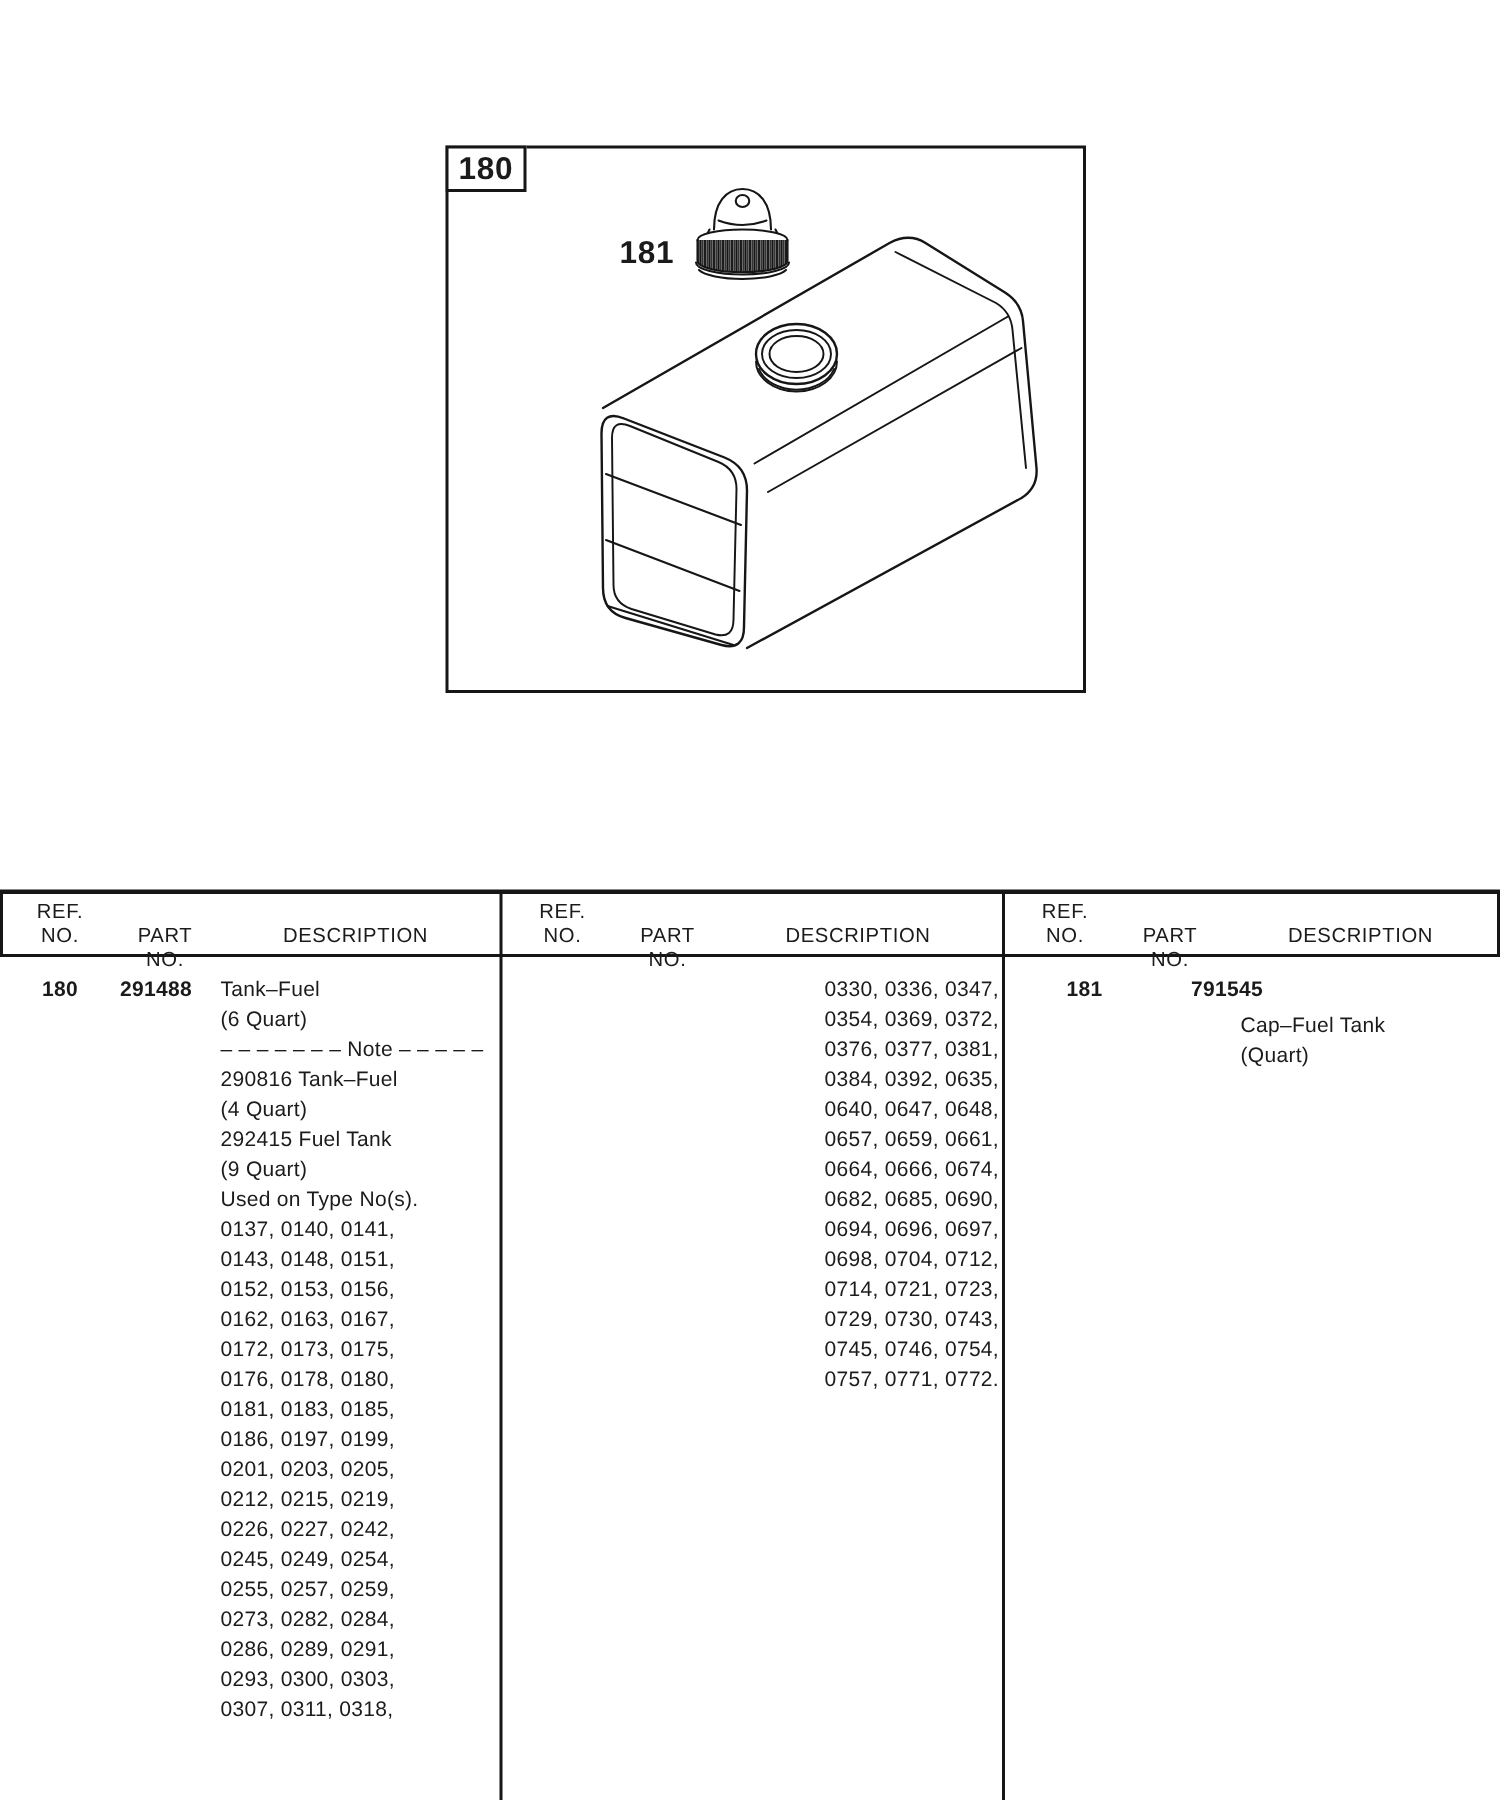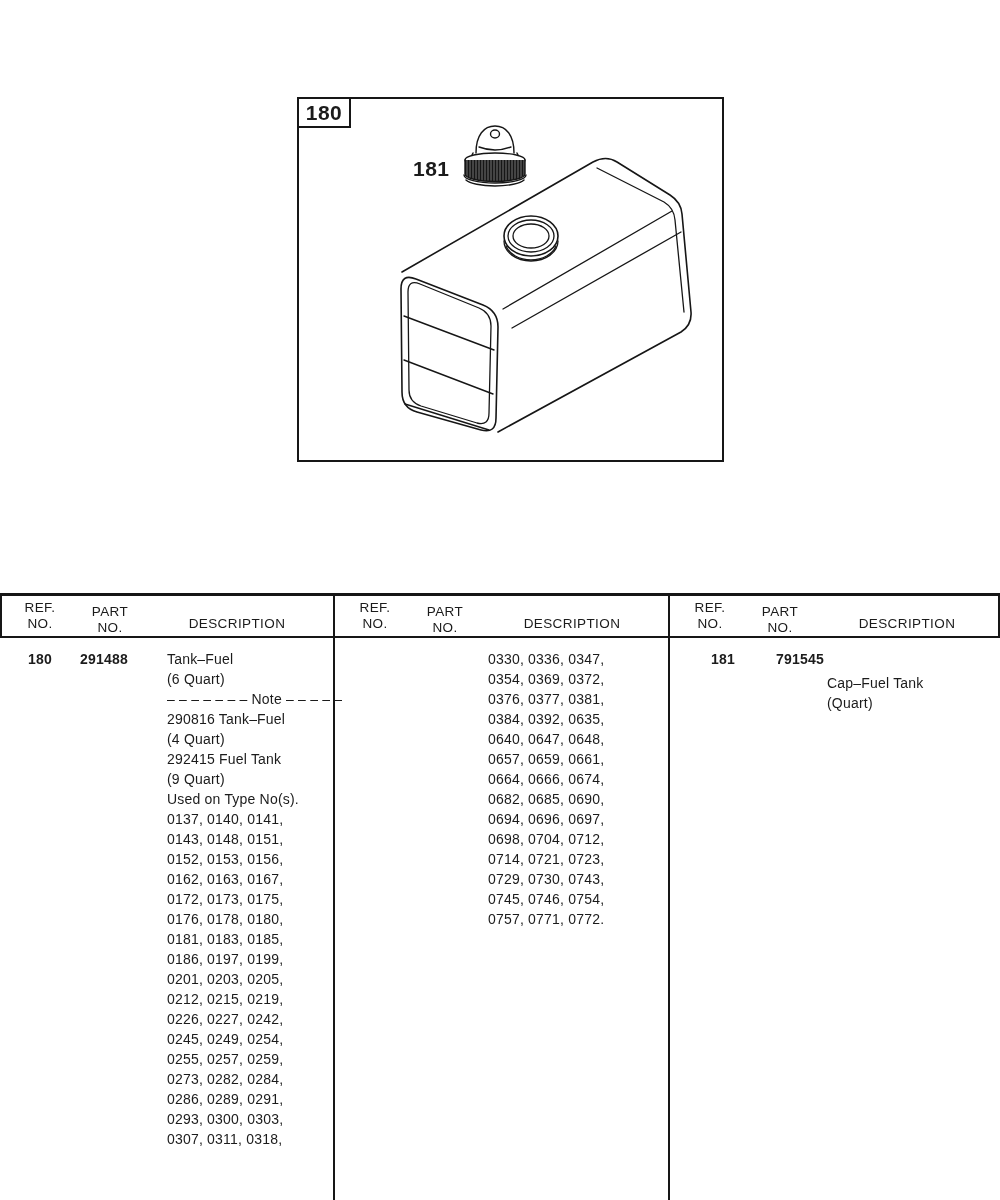--- a/index.html
+++ b/index.html
@@ -32,30 +32,30 @@
     position:absolute;left:0;right:0;top:0;height:42px;
     border-bottom:2px solid #161616;border-left:2px solid #161616;border-right:2px solid #161616;
     box-sizing:border-box;
   }
   .vline{position:absolute;top:0;bottom:0;width:2px;background:#161616;}
   .vline.v1{left:333px;} .vline.v2{left:668px;}
   .thead{position:absolute;top:0;height:40px;}
   .thead.t1{left:0;width:333px;} .thead.t2{left:335px;width:333px;} .thead.t3{left:670px;width:330px;}
   .hcell{position:absolute;text-align:center;font-size:13.5px;line-height:16px;letter-spacing:0.4px;}
   .h-ref {left:14px;top:4px;width:52px;}
-  .h-part{left:84px;top:8px;width:52px;}
+  .h-part{left:84px;top:20px;width:52px;}
   .h-desc{left:172px;top:20px;width:130px;}
   .bcell{position:absolute;font-size:14px;line-height:20px;letter-spacing:0.2px;}
   .num{text-align:center;font-weight:700;}
   .c1-ref {left:20px; top:649px;width:40px;}
   .c1-part{left:72px; top:649px;width:64px;}
-  .c1-desc{left:147px;top:649px;width:186px;margin-left:20px;}
-  .c2-desc{left:488px;top:649px;width:178px;}
+  .c1-desc{left:147px;top:649px;width:186px;}
+  .c2-desc{left:488px;top:649px;width:178px;text-align:right;}
   .c3-ref {left:700px;top:649px;width:46px;}
-  .c3-part{left:768px;top:649px;width:64px;}
+  .c3-part{left:786px;top:649px;width:64px;}
   .c3-desc{left:827px;top:649px;width:170px;margin-top:24px;}
   .tline b{font-weight:400;}
 </style>
 </head>
 <body>
 
 <div class="diagram-box">
 
   <svg class="tank-svg" width="423" height="361" viewBox="0 0 423 361" fill="none" stroke="#161616" stroke-width="1.6" stroke-linecap="round" stroke-linejoin="round">
     <defs>

